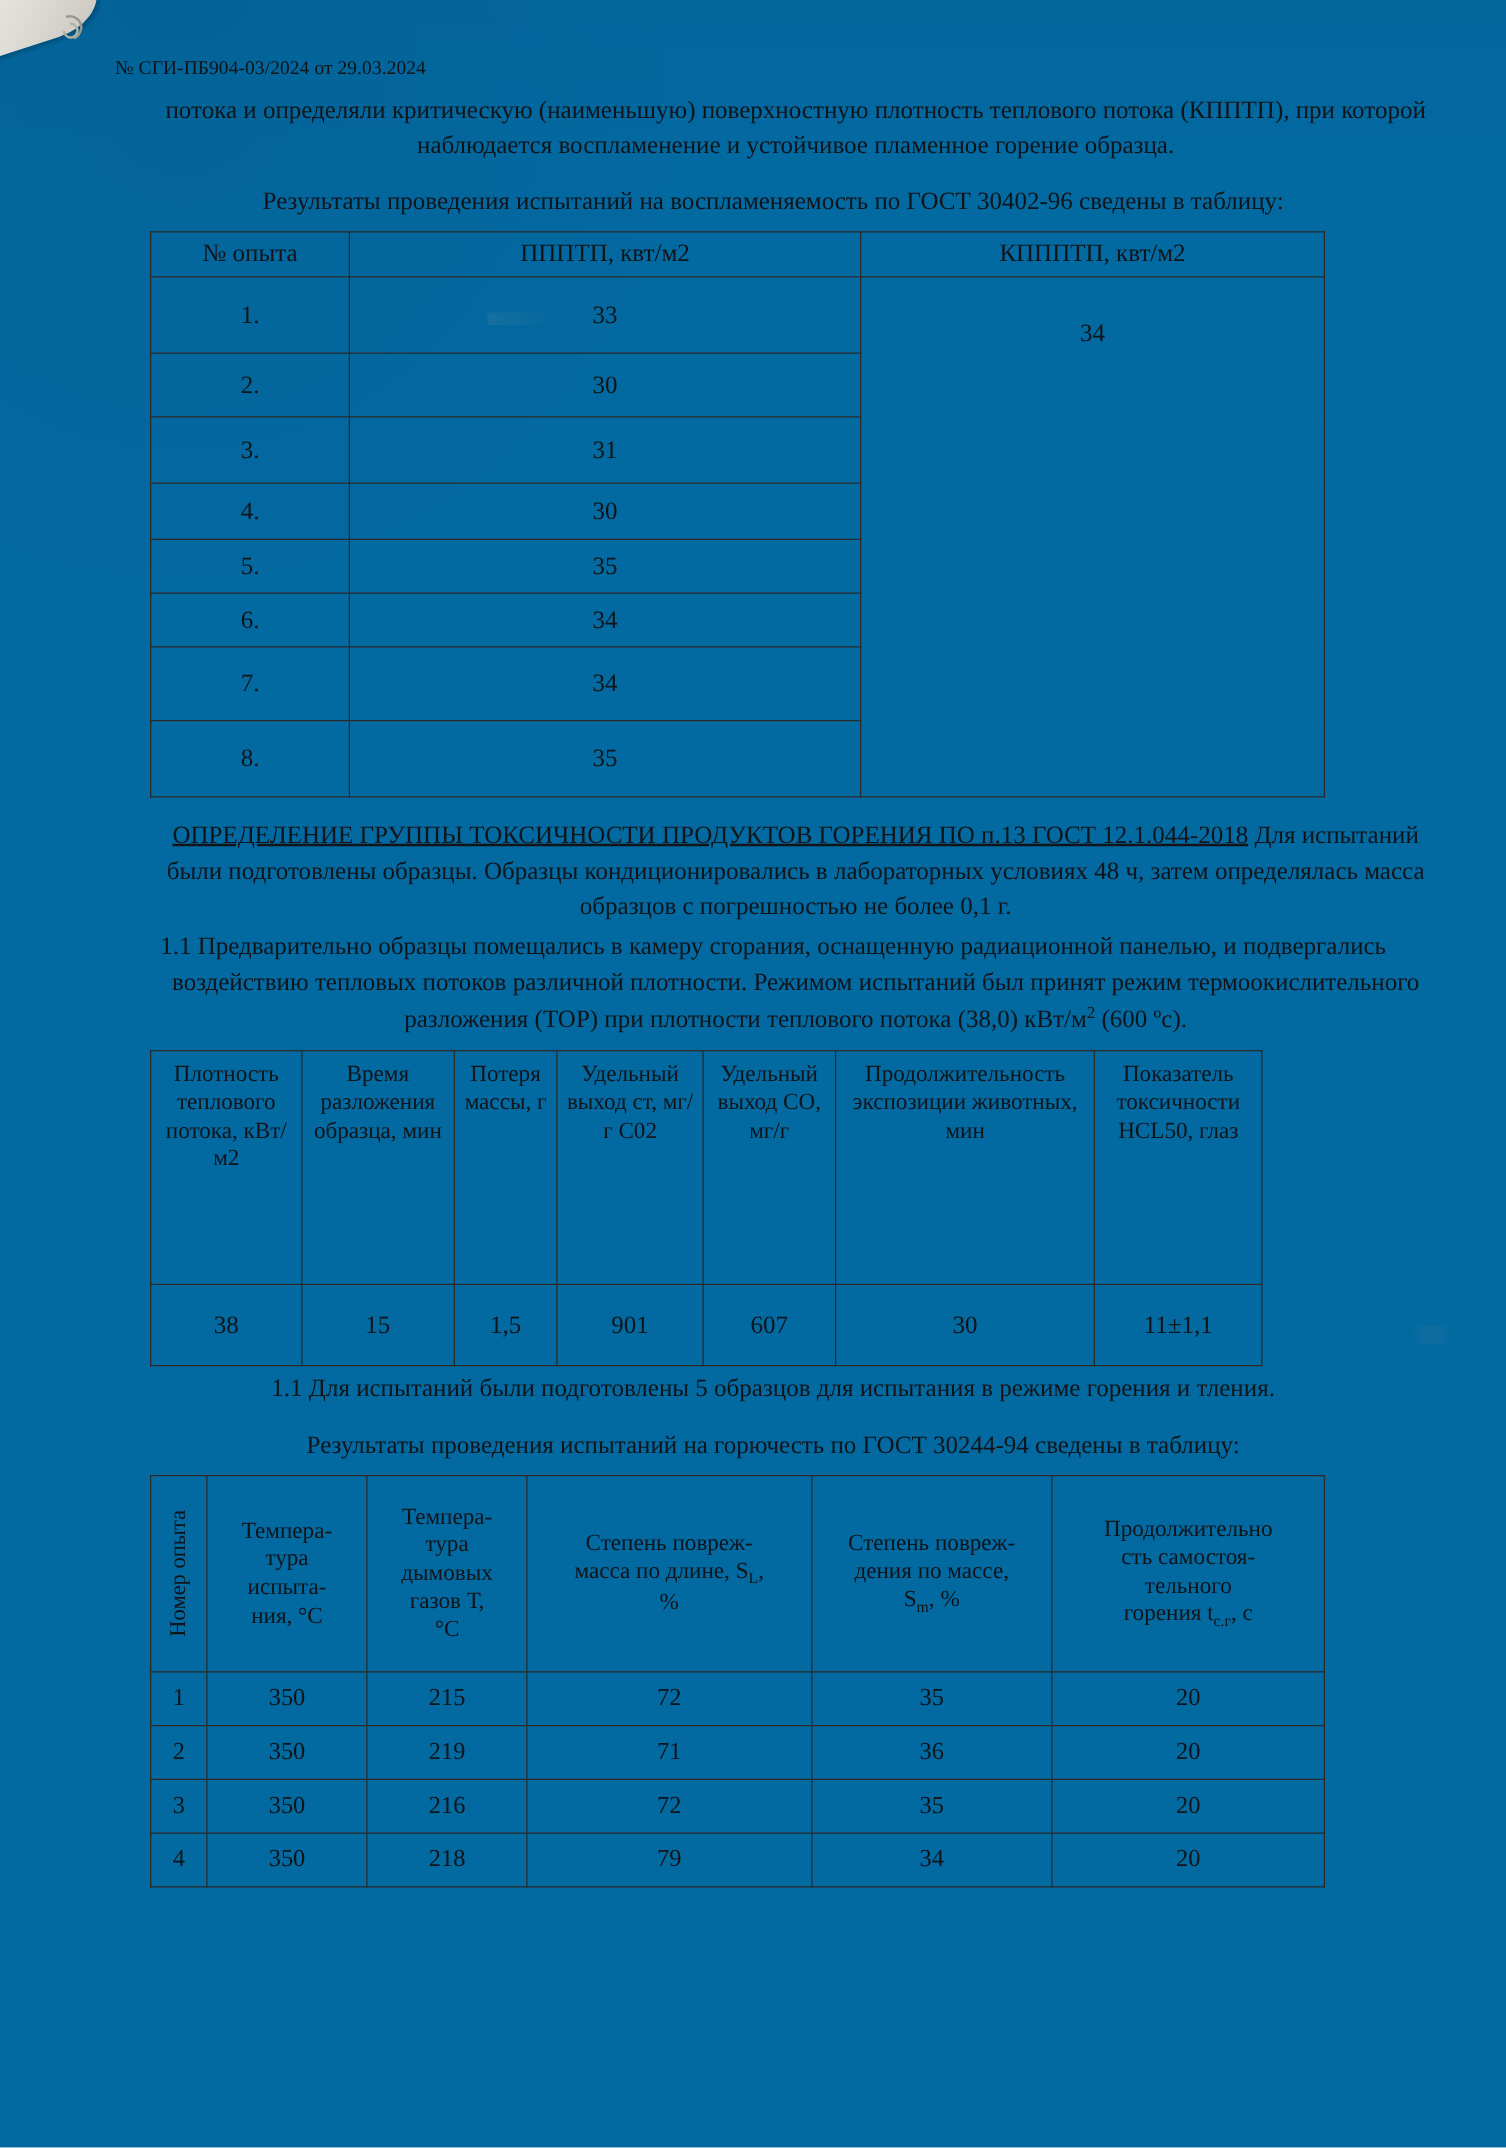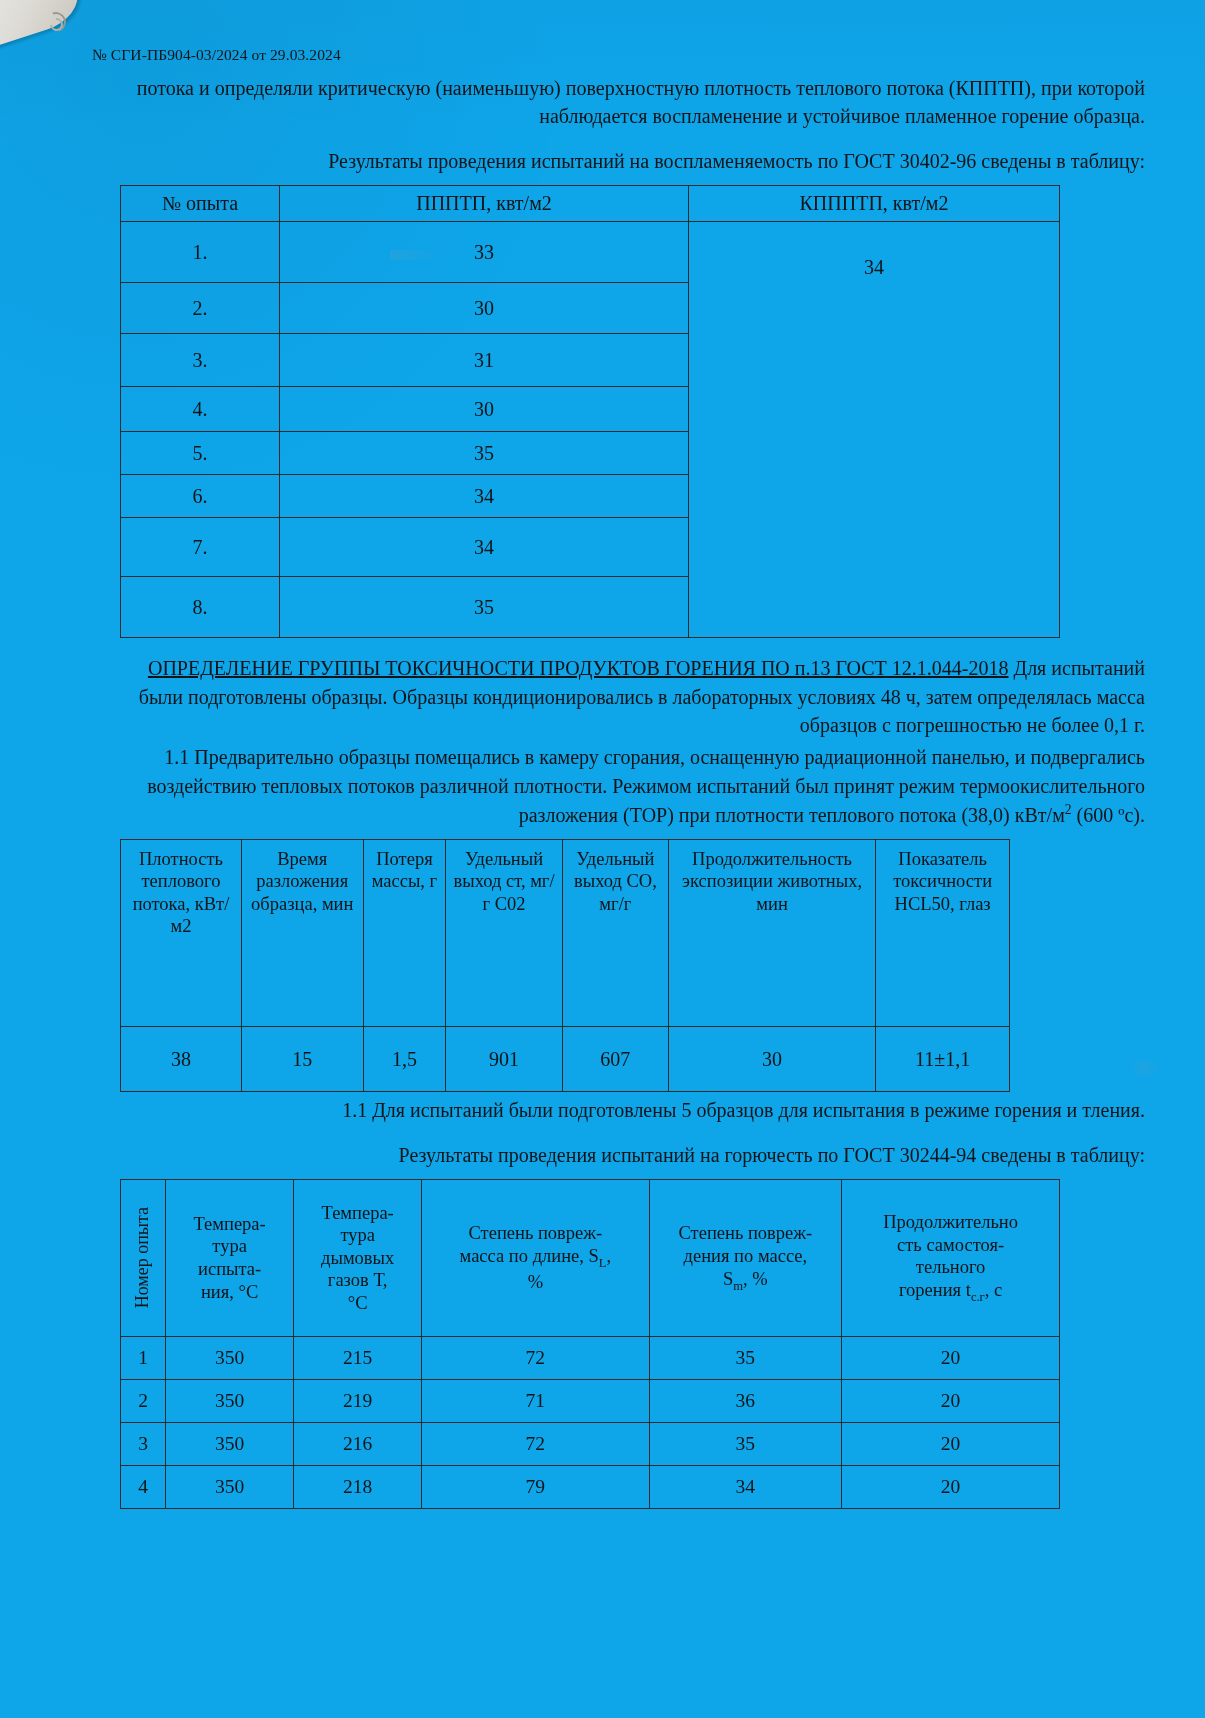--- a/index.html
+++ b/index.html
@@ -12,21 +12,21 @@
     height: 1718px;
     position: relative;
     font-family: "Liberation Serif", serif;
     color: #111418;
     overflow: hidden;
   }
   .page {
     position: absolute;
     inset: 0;
     padding: 0;
-    background: #0ea5e9;
+    background: #0369a1;
   }
   
   .page::before {
     content: "";
     position: absolute;
     inset: 0;
     background:
       radial-gradient(circle at 12% 4%, rgba(0,0,0,0.045), rgba(0,0,0,0) 22%),
       linear-gradient(180deg, rgba(0,0,0,0.02), rgba(0,0,0,0) 8%);
     pointer-events: none;
@@ -83,21 +83,21 @@
   .docnum {
     font-size: 15.5px;
     letter-spacing: 0.1px;
     margin: 0 0 10px 0;
   }
 
   p {
     margin: 0;
     font-size: 20px;
     line-height: 1.42;
-    text-align: right;
+    text-align: center;
   }
   .indent {
     padding-left: 36px;
     text-indent: 0;
   }
   .hang {
     padding-left: 36px;
     text-indent: -36px;
   }
   .para-gap { margin-top: 4px; }

